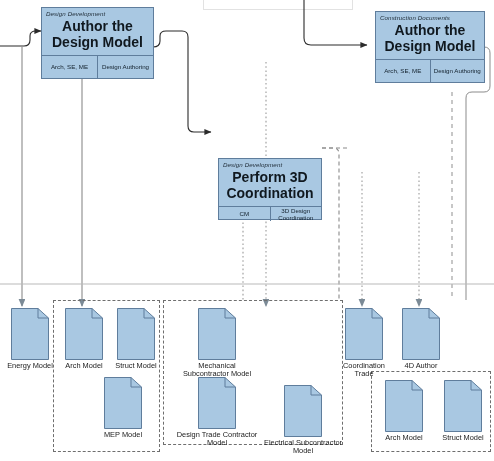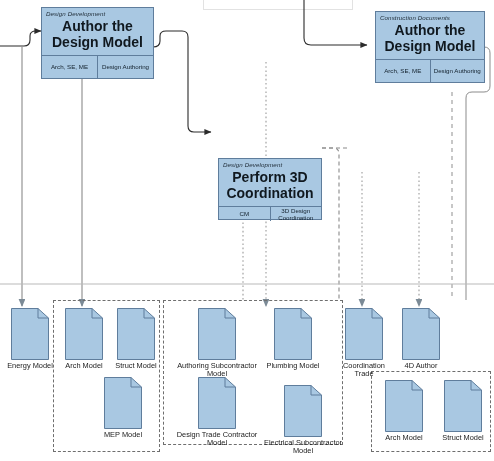--- a/index.html
+++ b/index.html
@@ -216,32 +216,23 @@
     <div class="lbl">MEP Model</div>
   </div>
 
   <div class="doc" style="left:196px;top:308px;">
     <div class="sheet">
       <svg width="38" height="52" viewBox="0 0 38 52" xmlns="http://www.w3.org/2000/svg">
         <path d="M0.5,0.5 H27 L37.5,10 V51.5 H0.5 Z" fill="#a9c8e2" stroke="#5f7d9c" stroke-width="1"></path>
         <path d="M27,0.5 V10 H37.5" fill="none" stroke="#5f7d9c" stroke-width="1"></path>
       </svg>
     </div>
-    <div class="lbl">Authoring Subcontractor Model</div>
-  </div>
-
-  <div class="doc" style="left:272px;top:308px;">
-    <div class="sheet">
-      <svg width="38" height="52" viewBox="0 0 38 52" xmlns="http://www.w3.org/2000/svg">
-        <path d="M0.5,0.5 H27 L37.5,10 V51.5 H0.5 Z" fill="#a9c8e2" stroke="#5f7d9c" stroke-width="1"></path>
-        <path d="M27,0.5 V10 H37.5" fill="none" stroke="#5f7d9c" stroke-width="1"></path>
-      </svg>
-    </div>
-    <div class="lbl">Plumbing Model</div>
-  </div>
+    <div class="lbl">Mechanical Subcontractor Model</div>
+  </div>
+
 
   <div class="doc" style="left:196px;top:377px;">
     <div class="sheet">
       <svg width="38" height="52" viewBox="0 0 38 52" xmlns="http://www.w3.org/2000/svg">
         <path d="M0.5,0.5 H27 L37.5,10 V51.5 H0.5 Z" fill="#a9c8e2" stroke="#5f7d9c" stroke-width="1"></path>
         <path d="M27,0.5 V10 H37.5" fill="none" stroke="#5f7d9c" stroke-width="1"></path>
       </svg>
     </div>
     <div class="lbl">Design Trade Contractor Model</div>
   </div>

